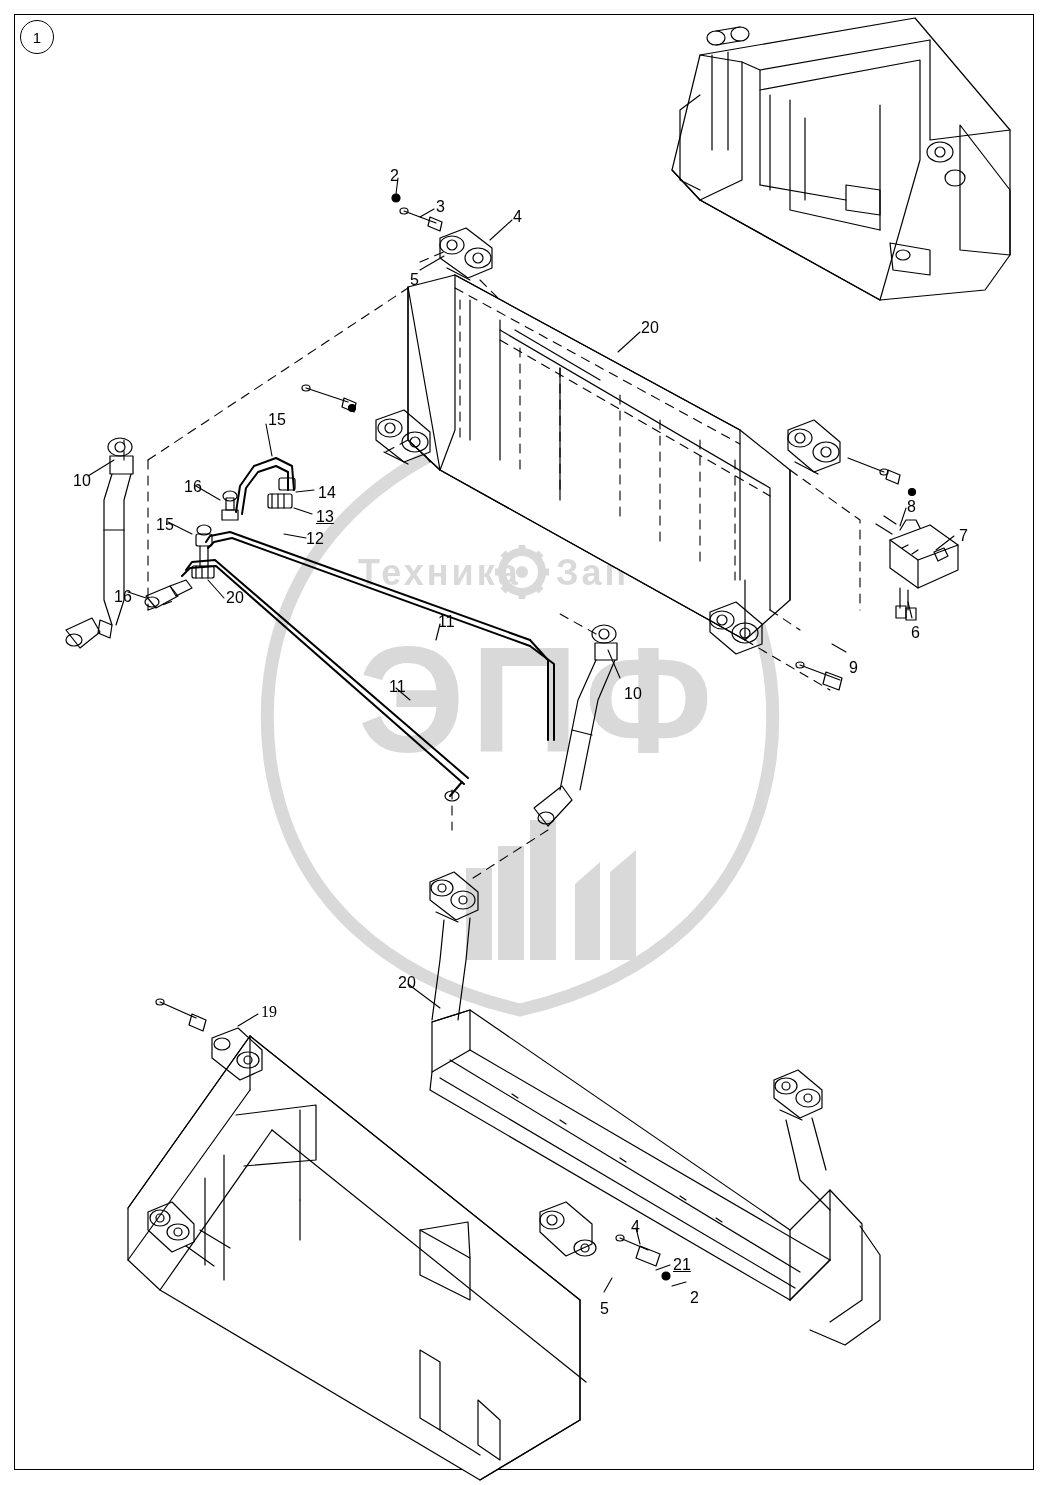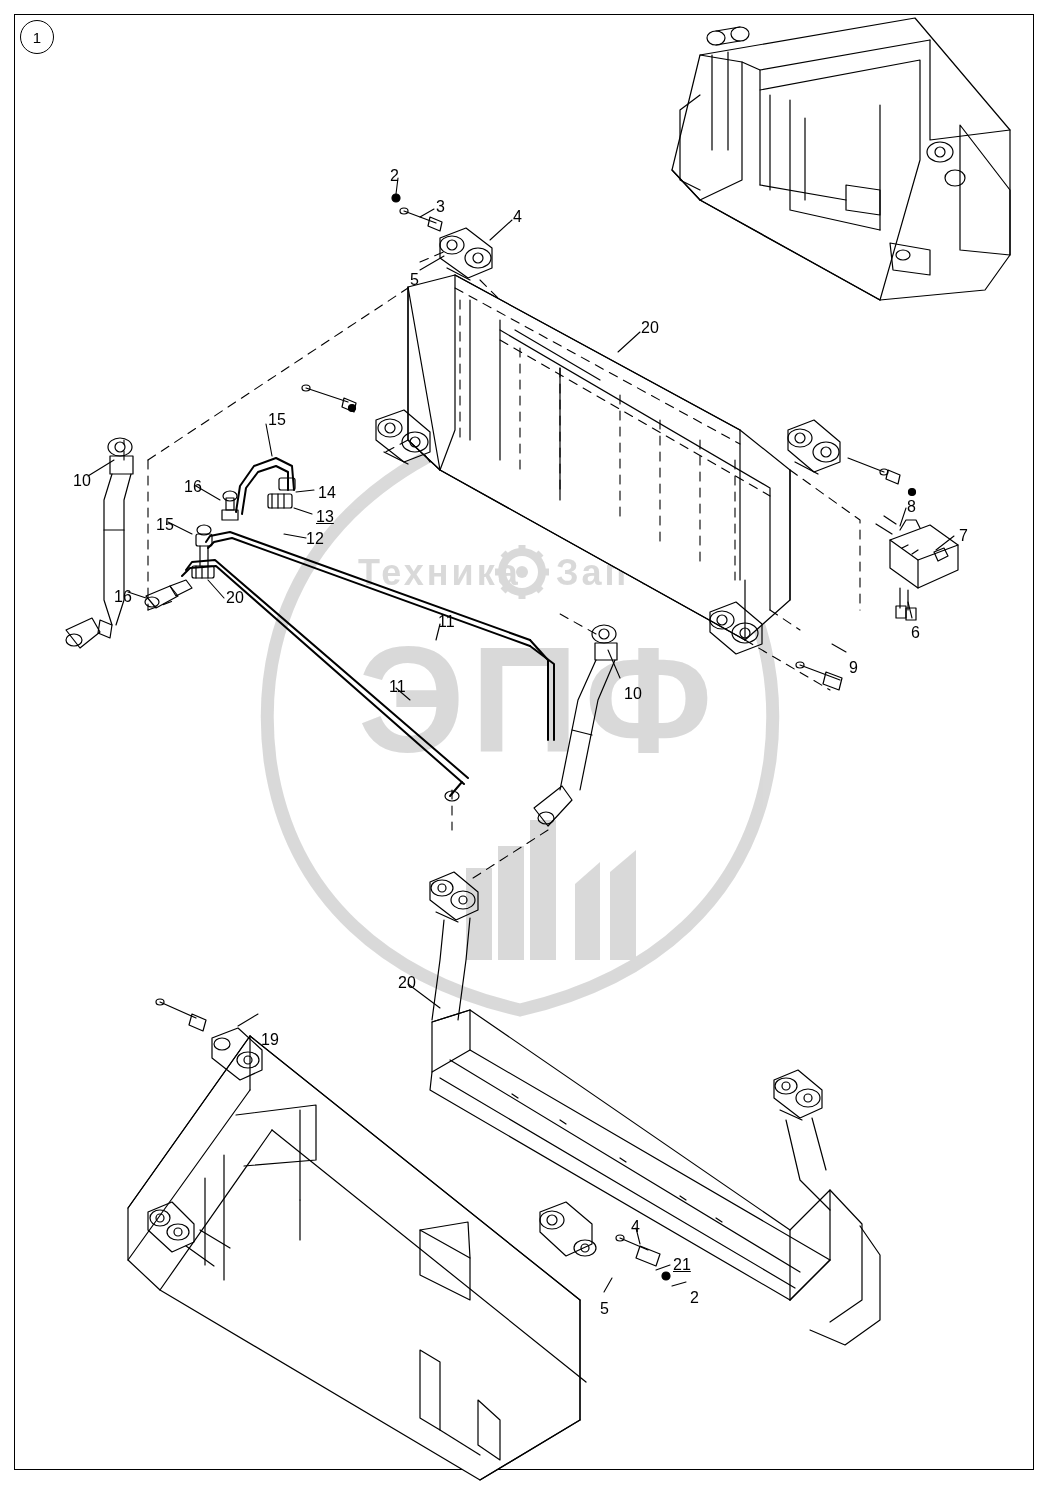--- a/index.html
+++ b/index.html
@@ -450,19 +450,19 @@
   <div class="callout" style="left:907px; top:499px;">8</div>
   <div class="callout" style="left:959px; top:528px;">7</div>
   <div class="callout" style="left:911px; top:625px;">6</div>
   <div class="callout" style="left:114px; top:589px;">16</div>
   <div class="callout" style="left:226px; top:590px;">20</div>
   <div class="callout" style="left:438px; top:614px;">11</div>
   <div class="callout" style="left:849px; top:660px;">9</div>
   <div class="callout" style="left:389px; top:679px;">11</div>
   <div class="callout" style="left:624px; top:686px;">10</div>
   <div class="callout" style="left:398px; top:975px;">20</div>
-  <div class="callout" style="left:261px; top:1032px;">19</div>
+  <div class="callout" style="left:261px; top:1004px;font-family:Liberation Serif, serif;">19</div>
   <div class="callout" style="left:631px; top:1219px;">4</div>
   <div class="callout" style="left:673px; top:1257px;text-decoration:underline;">21</div>
   <div class="callout" style="left:690px; top:1290px;">2</div>
   <div class="callout" style="left:600px; top:1301px;">5</div>
 
 </div>
 
 </body></html>

